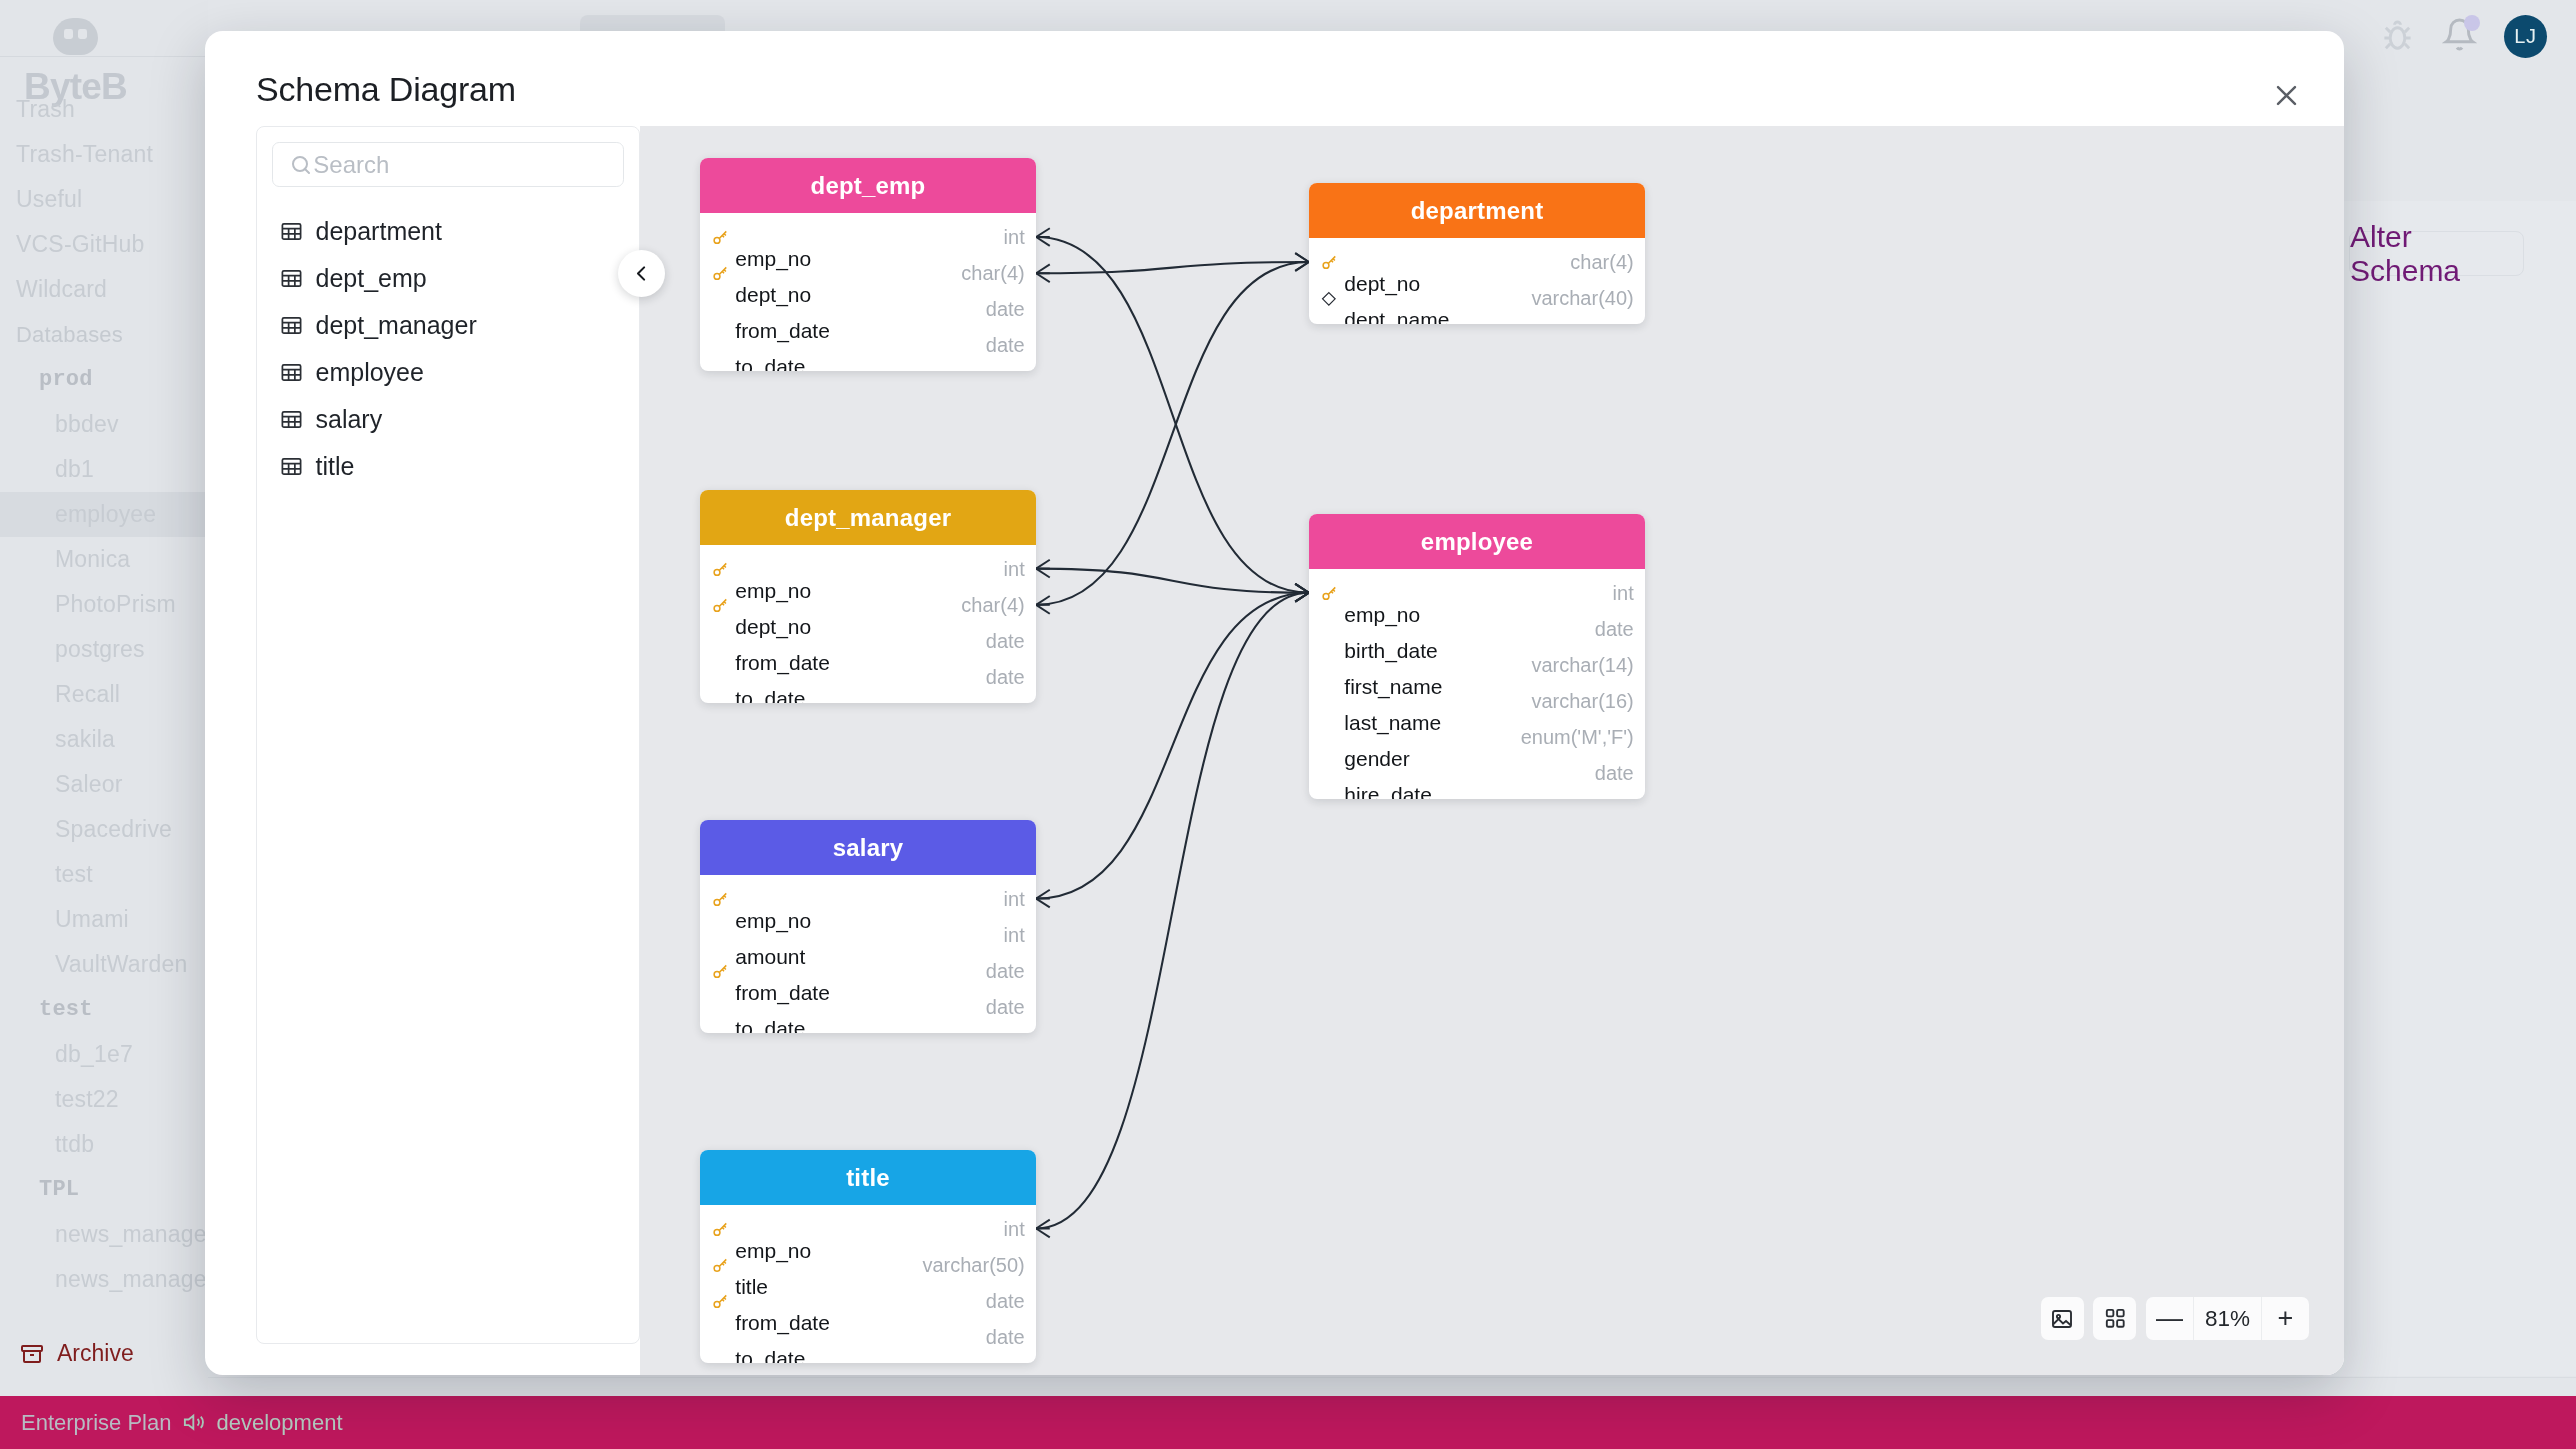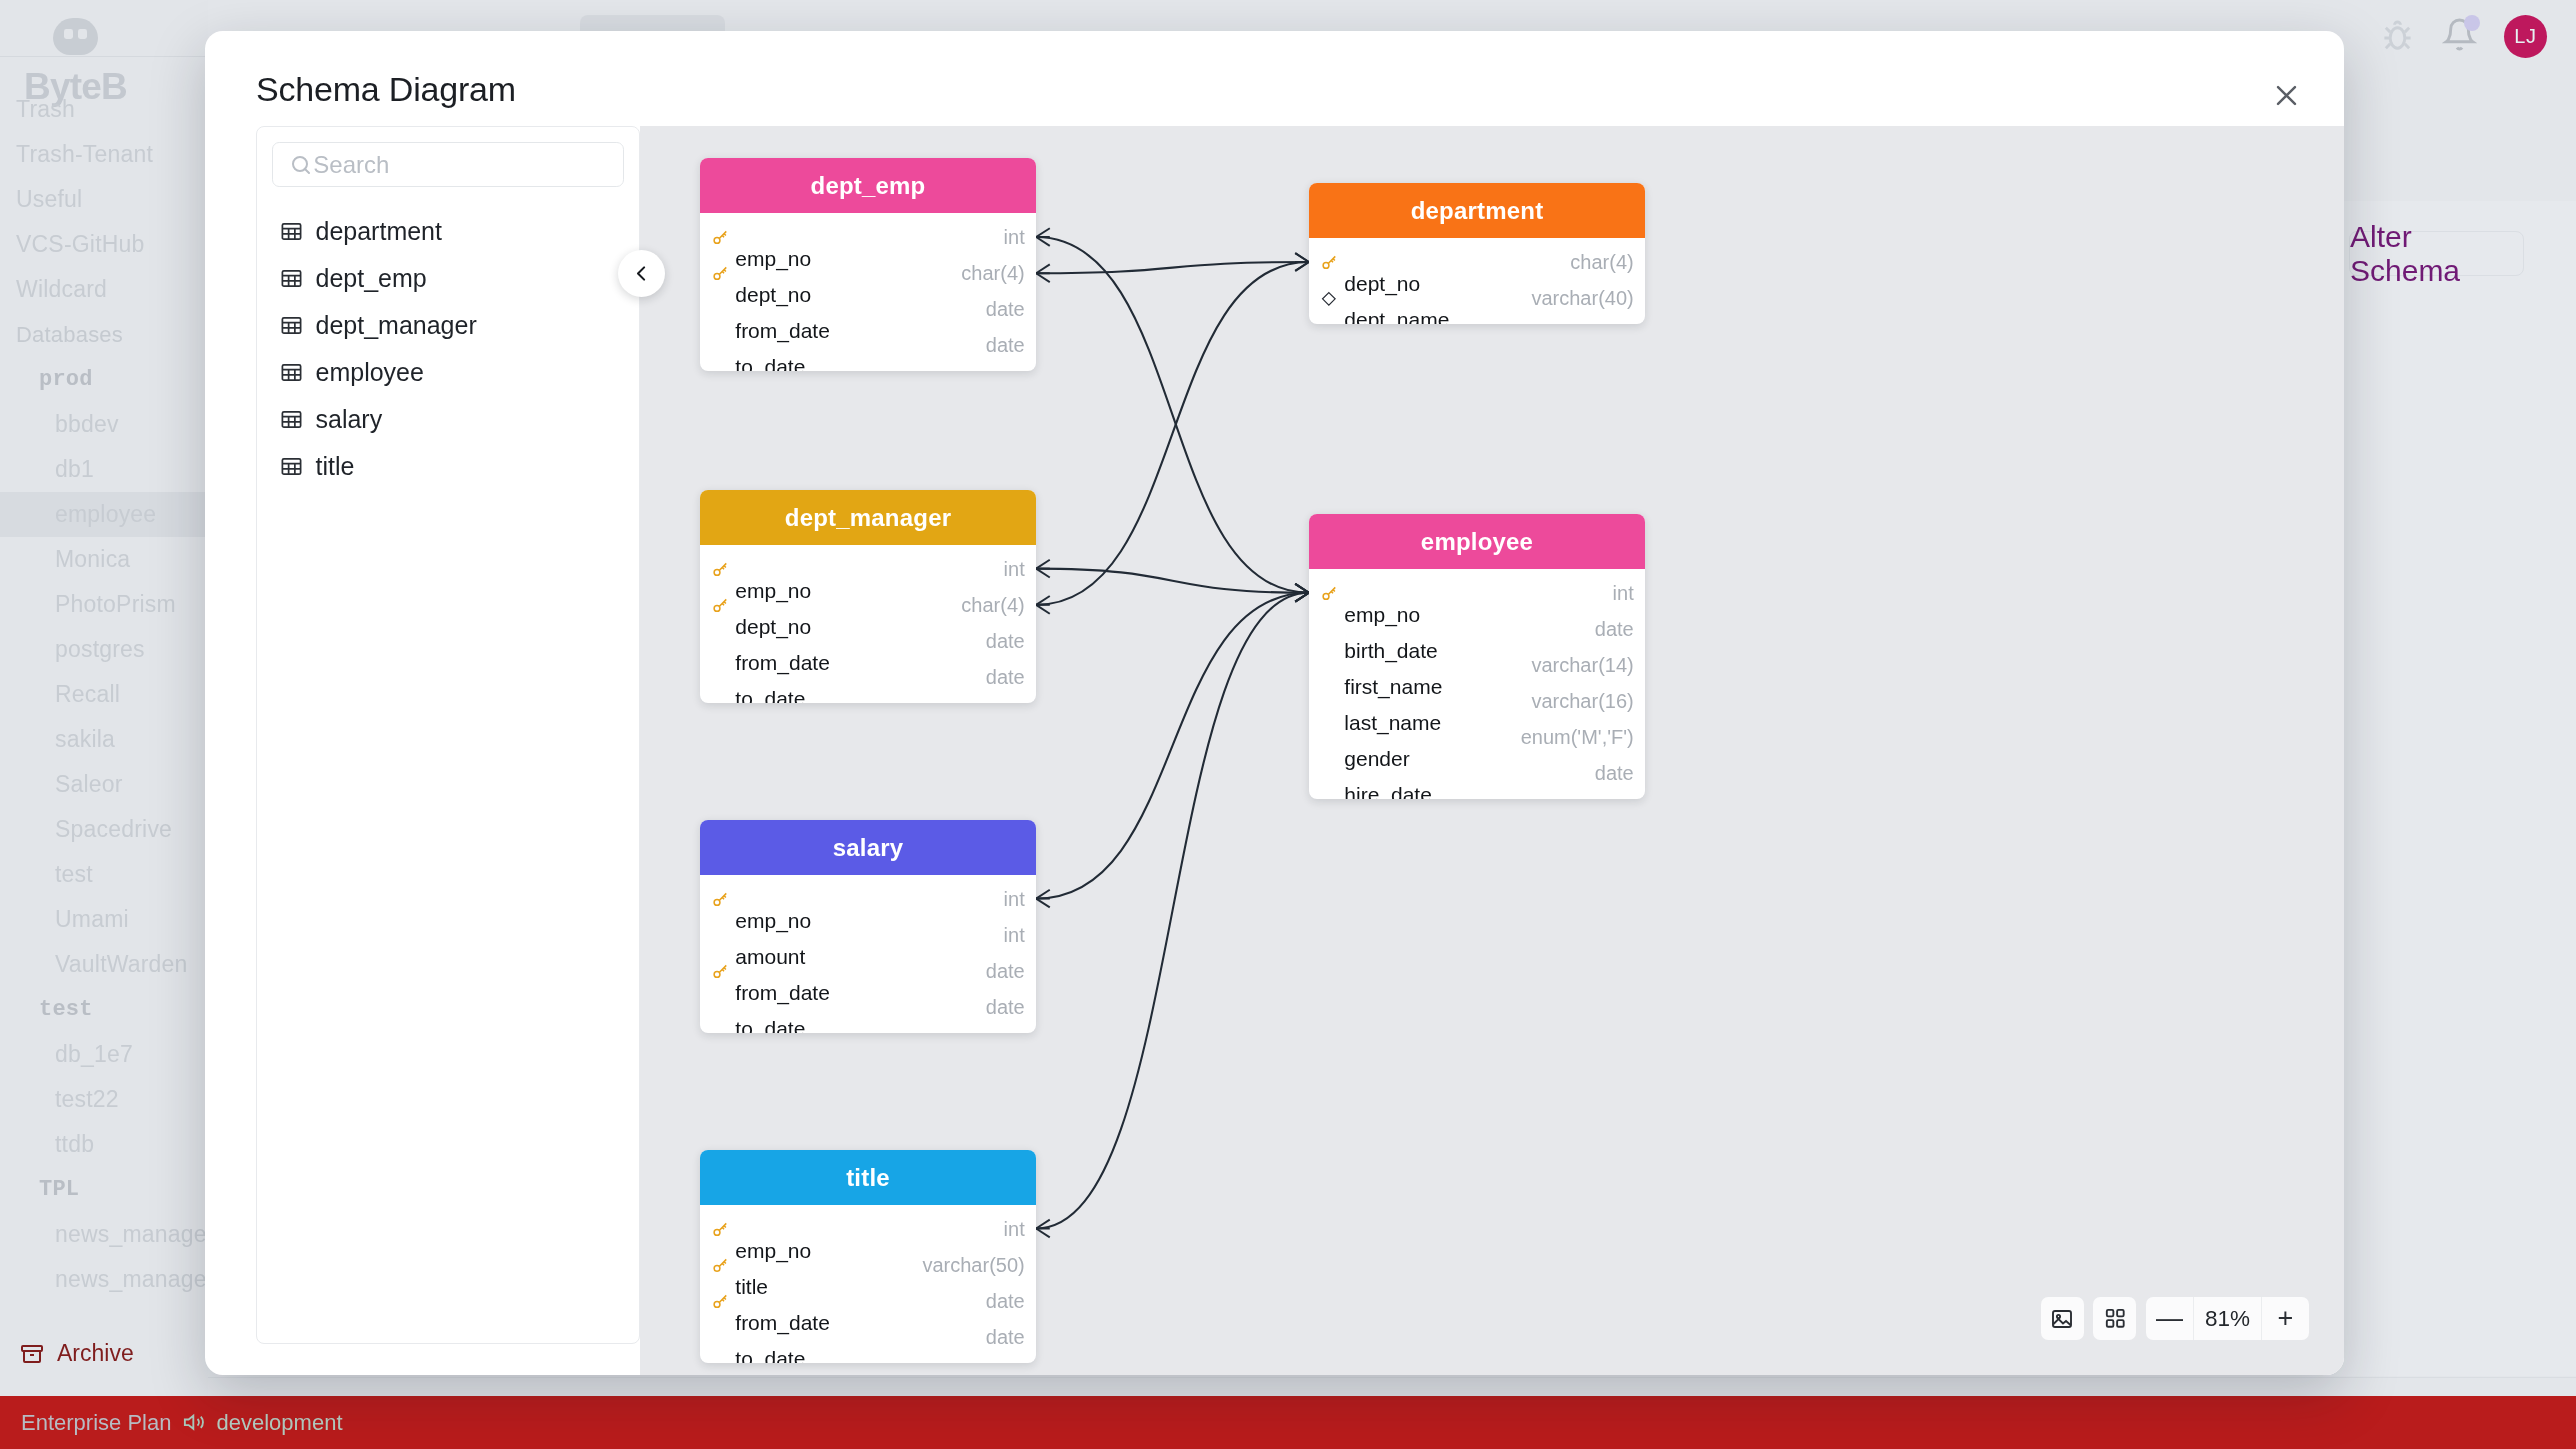--- a/index.html
+++ b/index.html
@@ -57,37 +57,37 @@
   }
   .bg-nav-item.active { background: #d7dbe0; }
 
   .bg-archive {
     position: absolute; left: 20px; top: 1340px;
     display: flex; align-items: center; gap: 13px;
     color: #7f1d1d; font-size: 23px;
   }
   .bg-footer {
     position: absolute; left: 0; bottom: 0; width: 100%; height: 53px;
-    background: #b91c1c; display: flex; align-items: center; padding-left: 21px;
+    background: #be185d; display: flex; align-items: center; padding-left: 21px;
     gap: 11.3px; color: #b7bcc3; font-size: 22px;
   }
   .bg-dev-badge { color: #b5ccc1; font-size: 22px; }
 
   .bg-topicons {
     position: absolute; right: 29px; top: 14.5px;
     display: flex; align-items: center; gap: 27px;
   }
   .bg-icon-sq { width: 35px; height: 35px; color: #ccd1d7; }
   .bg-bell-wrap { position: relative; }
   .bg-bell-dot {
     position: absolute; right: -3.2px; top: -2.4px; width: 16px; height: 16px;
     border-radius: 50%; background: #c9c6e8;
   }
   .bg-avatar {
-    width: 43px; height: 43px; border-radius: 50%; background: #be185d;
+    width: 43px; height: 43px; border-radius: 50%; background: #0c4a6e;
     color: #e6f1f2; font-size: 20px; display: flex; align-items: center;
     justify-content: center; letter-spacing: 0.8px;
   }
   .bg-tab-pill {
     position: absolute; left: 580px; top: 14.5px; width: 145px; height: 34px;
     border-radius: 8px; background: #d8dce1;
   }
   .bg-alter-schema {
     position: absolute; right: 52px; top: 231px; width: 175px; height: 45px;
     border: 0.8px solid #dadee3; border-radius: 8px;

